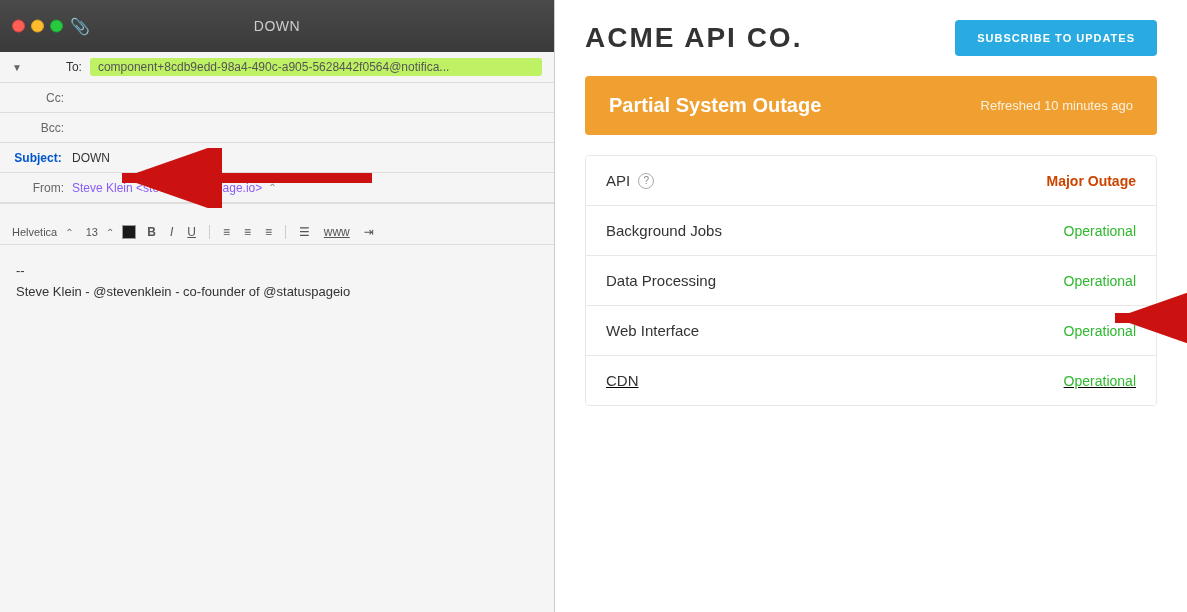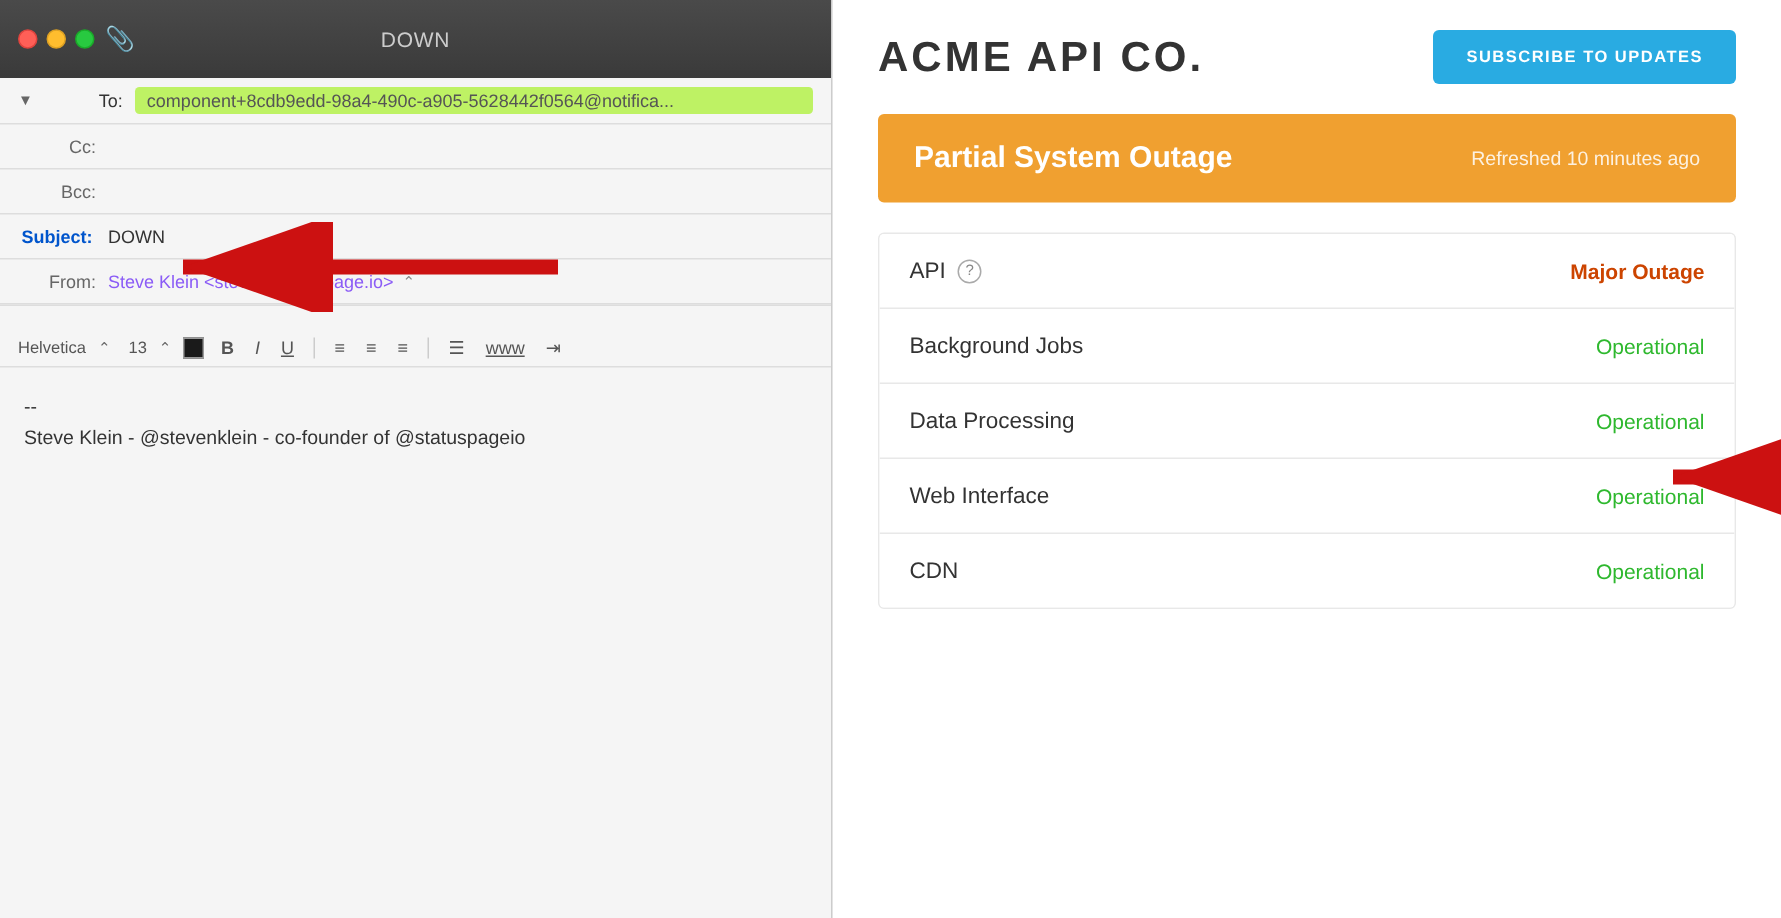--- a/index.html
+++ b/index.html
@@ -294,20 +294,21 @@
       align-items: center;
       justify-content: space-between;
       padding: 16px 20px;
       border-bottom: 1px solid #e8e8e8;
       background: #fff;
       position: relative;
     }
 
     .component-row:last-child {
       border-bottom: none;
+      text-decoration: underline;
     }
 
     .component-name-wrap {
       display: flex;
       align-items: center;
       gap: 8px;
     }
 
     .component-name {
       font-size: 15px;

